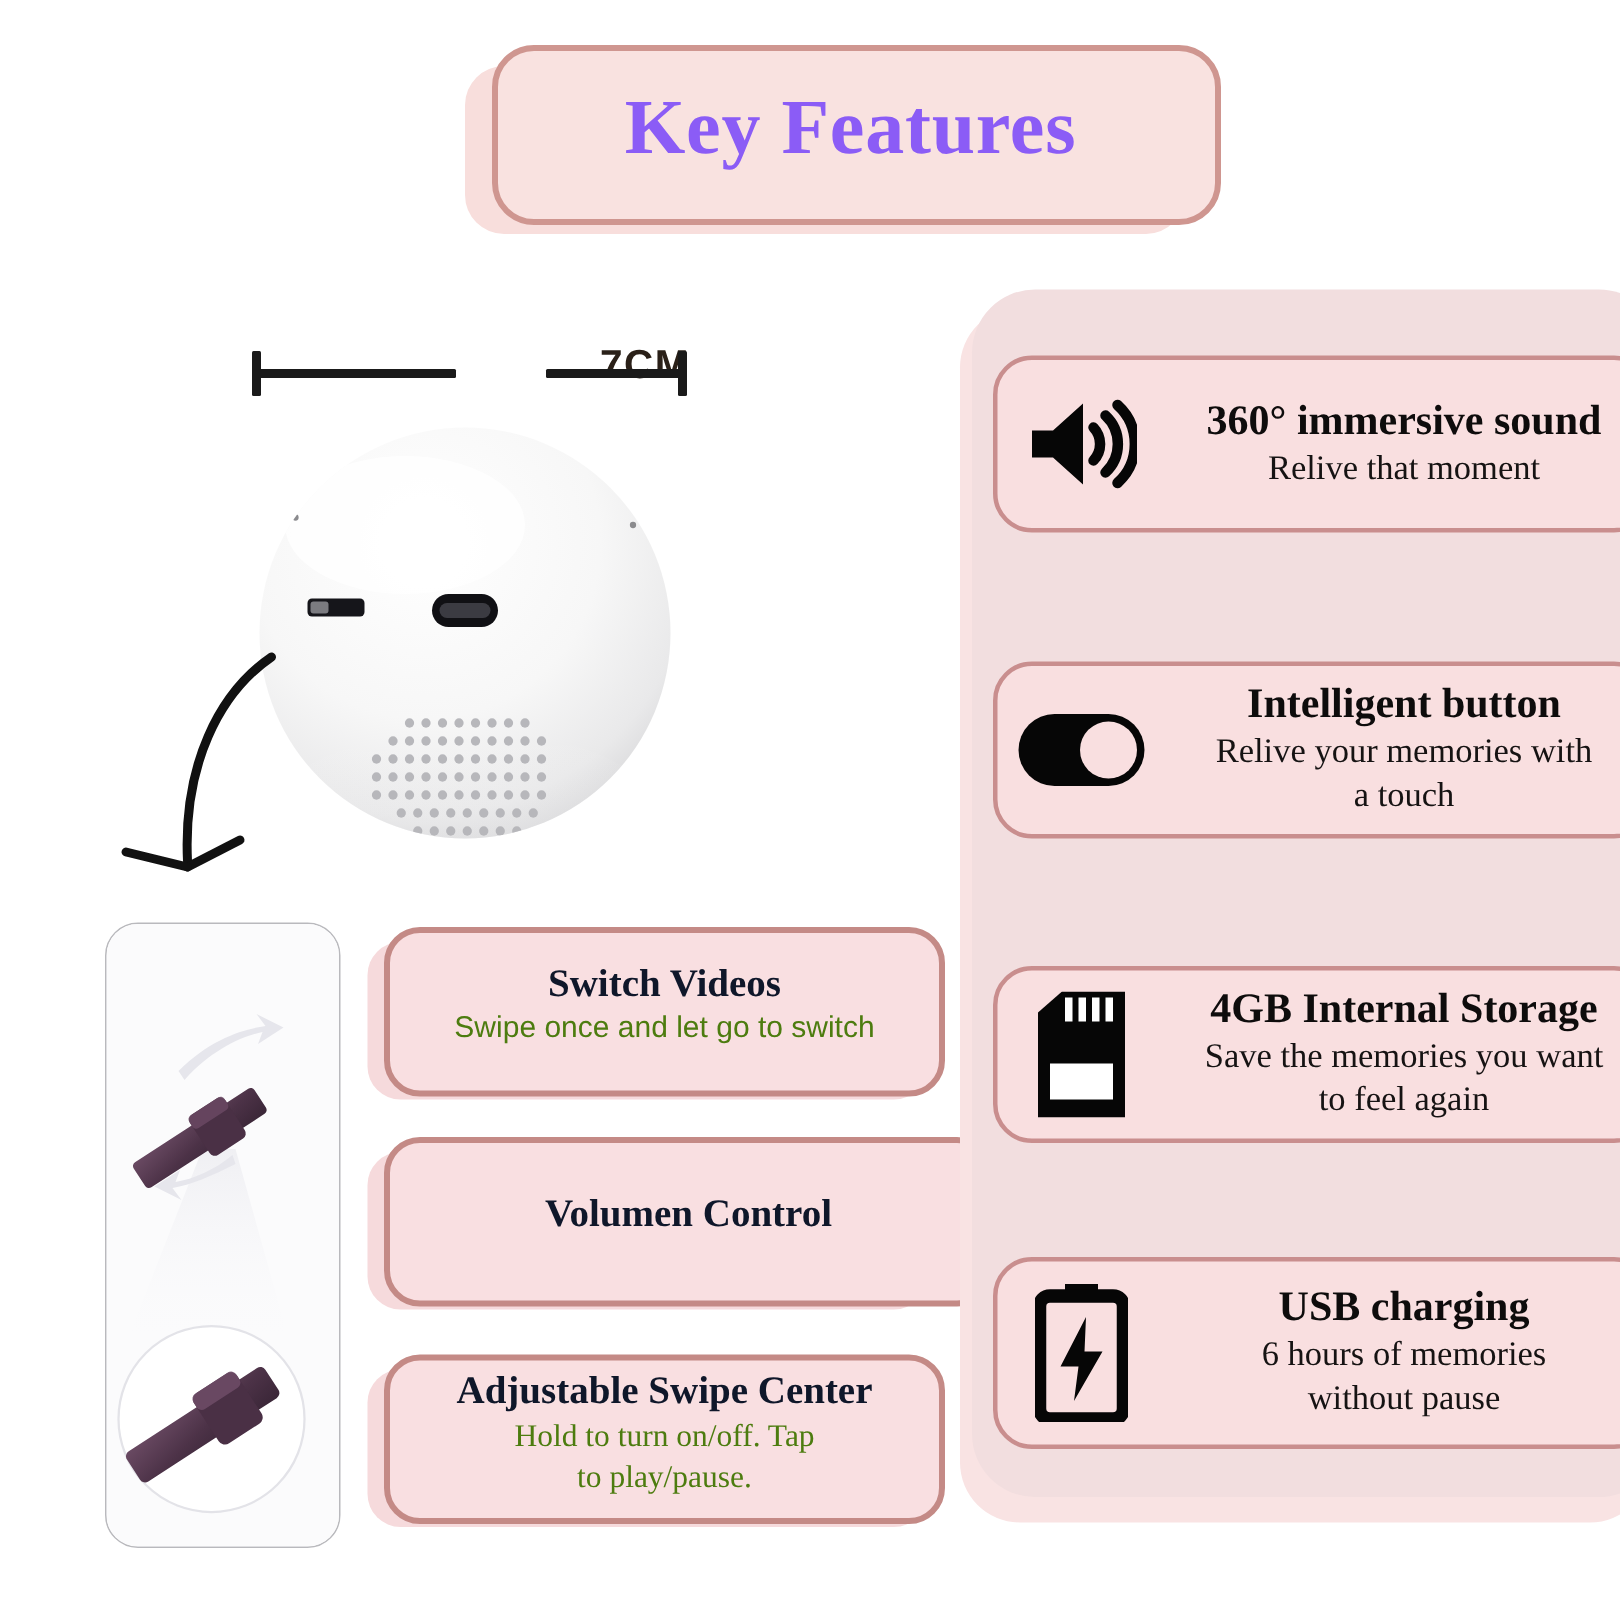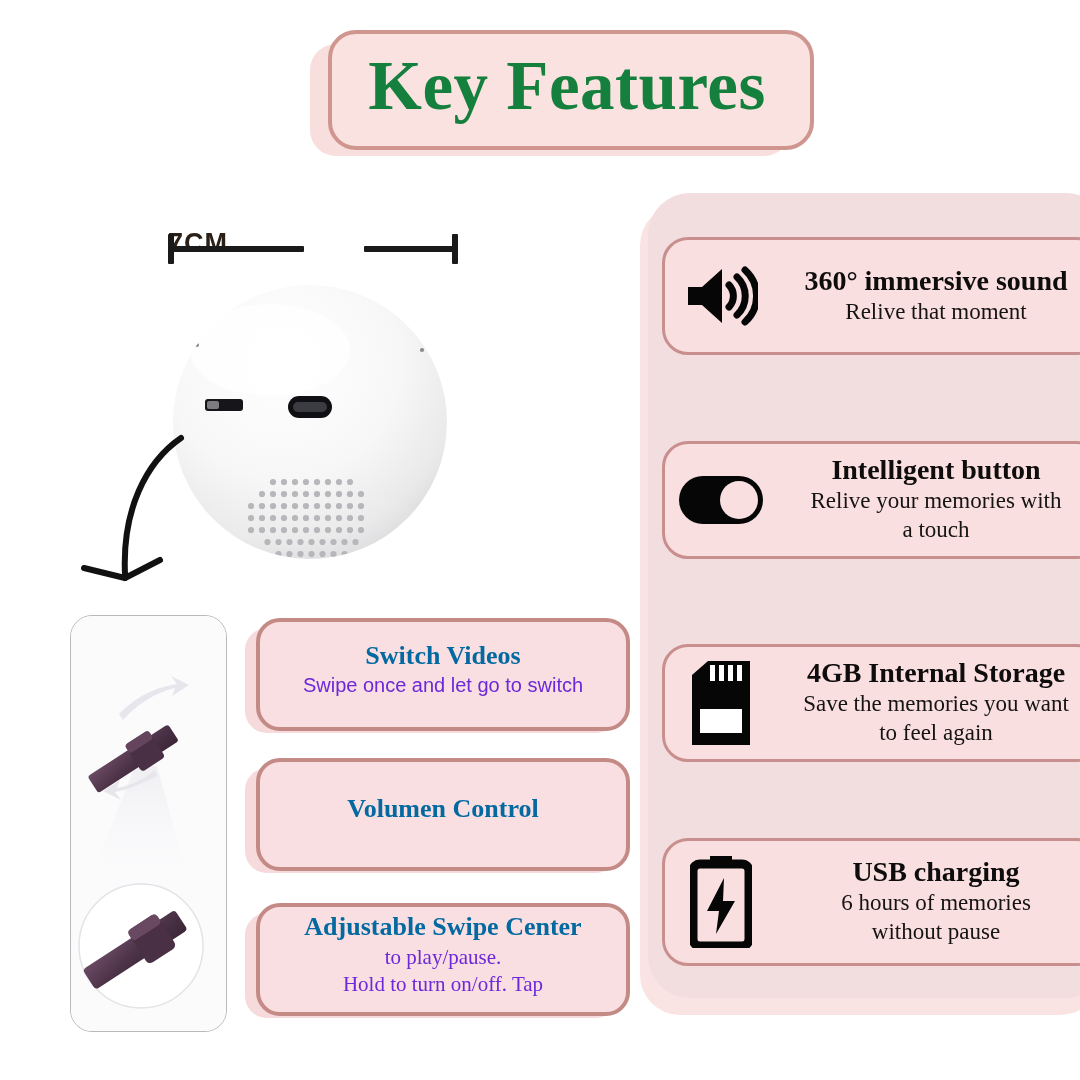--- a/index.html
+++ b/index.html
@@ -16,29 +16,29 @@
     background:#f8dedc;border-radius:26px;
   }
   #title-outline{
     position:absolute;left:18px;top:0px;width:478px;height:112px;
     border:4px solid #cf9690;border-radius:28px;background:#f9e2e0;
   }
   #title-text{
     position:absolute;left:18px;top:0px;width:478px;height:112px;
     display:flex;align-items:center;justify-content:center;
     font-family:"Liberation Serif",serif;font-weight:bold;
-    font-size:69px;color:#15803d;letter-spacing:.5px;line-height:1;
+    font-size:52px;color:#8b5cf6;letter-spacing:.5px;line-height:1;
   }
 
   
   #dimension-group{position:absolute;left:168px;top:228px;width:292px;height:40px;}
   .dim-line{position:absolute;top:18px;height:6px;background:#1a1a1a;border-radius:1px;}
   .dim-cap{position:absolute;top:6px;width:6px;height:30px;background:#1a1a1a;border-radius:1px;}
   #dim-label{
-    position:absolute;left:0;top:0;width:292px;text-align:left;
+    position:absolute;left:0;top:0;width:292px;text-align:right;
     font-family:"Liberation Sans",sans-serif;font-weight:bold;font-size:27px;
     color:#2a2018;letter-spacing:1px;
   }
 
   #product-image{position:absolute;left:160px;top:272px;width:300px;height:300px;}
 
   #curved-arrow{position:absolute;left:78px;top:418px;width:140px;height:195px;}
 
   
   #dial-photo-panel{
@@ -56,30 +56,30 @@
     position:absolute;left:11px;top:0px;right:0;height:100%;
     border:4px solid #c48a86;border-radius:24px;background:#f9dfe1;
   }
   .left-card .content{
     position:absolute;left:11px;top:0;right:0;height:100%;
     display:flex;flex-direction:column;align-items:center;justify-content:center;
     padding:0 14px;box-sizing:border-box;text-align:center;
   }
   .left-card .title{
     font-family:"Liberation Serif",serif;font-weight:bold;font-size:26px;
-    color:#0369a1;line-height:1.05;margin-bottom:4px;
+    color:#0f172a;line-height:1.05;margin-bottom:4px;
   }
   .left-card .desc{
-    font-family:"Liberation Serif",serif;font-size:21px;color:#6d28d9;
+    font-family:"Liberation Serif",serif;font-size:21px;color:#4d7c0f;
     line-height:1.28;
   }
   .left-card .desc.sans{font-family:"Liberation Sans",sans-serif;font-size:20px;}
 
   #left-card-0{left:245px;top:618px;height:105px;}
-  #left-card-1{left:245px;top:758px;height:105px;}
+  #left-card-1{left:245px;top:758px;height:105px;padding-left:32px;}
   #left-card-2{left:245px;top:903px;height:105px;}
 
   
   #right-panel-shadow{
     position:absolute;left:640px;top:205px;width:460px;height:810px;
     background:#f9e3e3;border-radius:40px;
   }
   #right-panel{
     position:absolute;left:648px;top:193px;width:460px;height:805px;
     background:#f2dedf;border-radius:42px;
@@ -287,22 +287,22 @@
       </div>
     </div>
   </div>
 
   <div class="left-card" id="left-card-2">
     <div class="fill"></div>
     <div class="outline"></div>
     <div class="content">
       <div class="title">Adjustable Swipe Center</div>
       <div class="desc">
+        <div>Hold to turn on/off. Tap</div>
         <div>to play/pause.</div>
-        <div>Hold to turn on/off. Tap</div>
       </div>
     </div>
   </div>
 
   <div id="right-panel-shadow"></div>
   <div id="right-panel"></div>
 
   <div class="right-card" id="right-card-0">
     <div class="icon-wrap">
       <svg width="74" height="62" viewBox="0 0 74 62">

